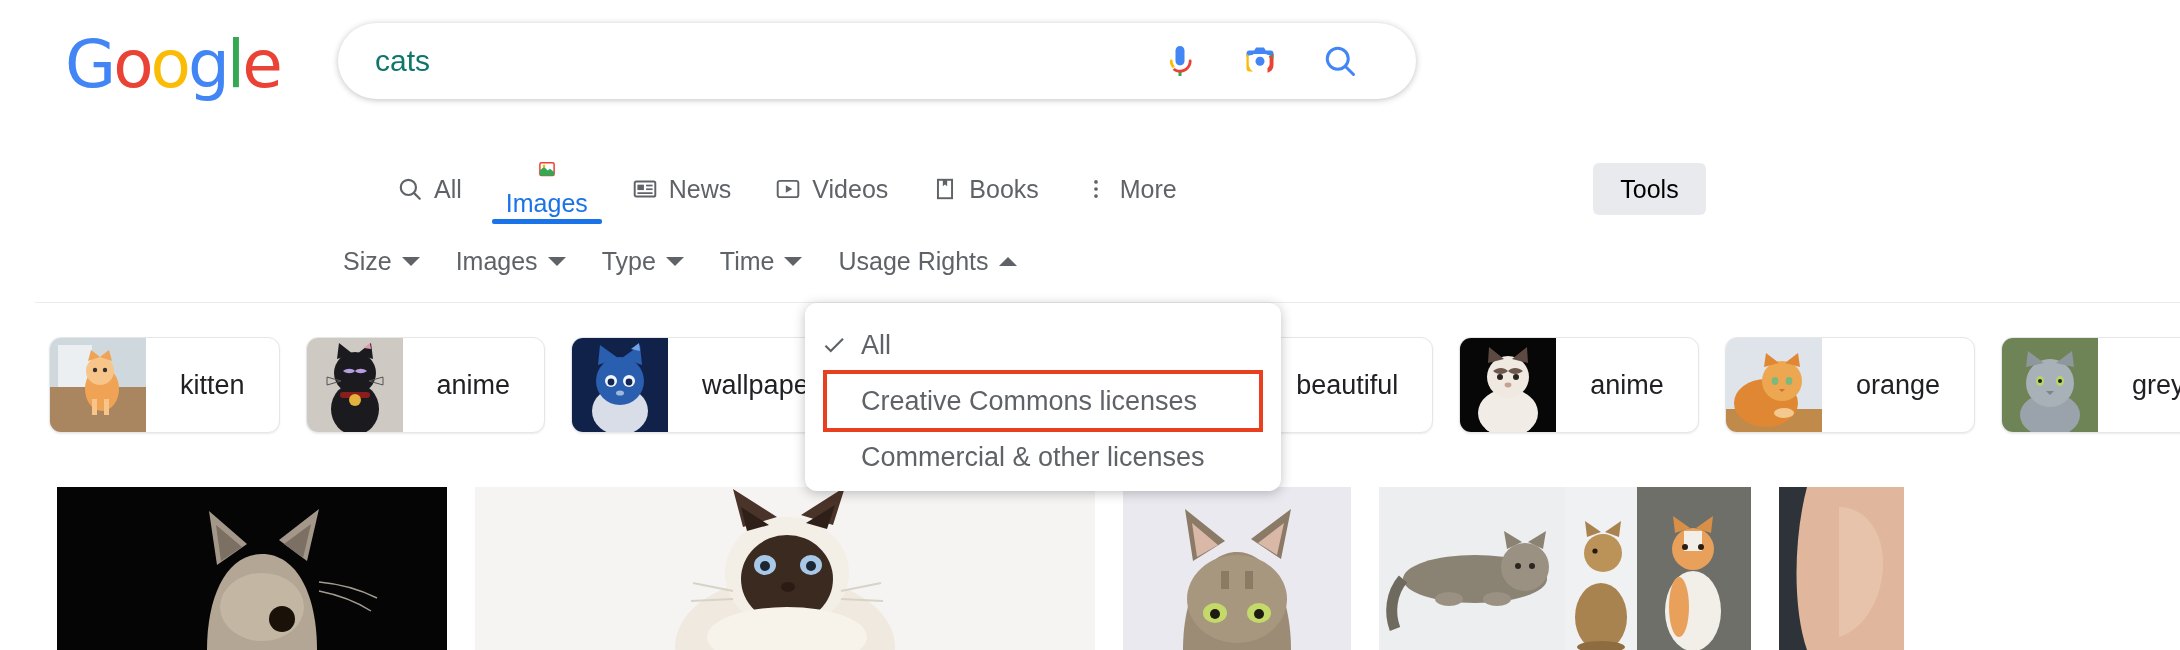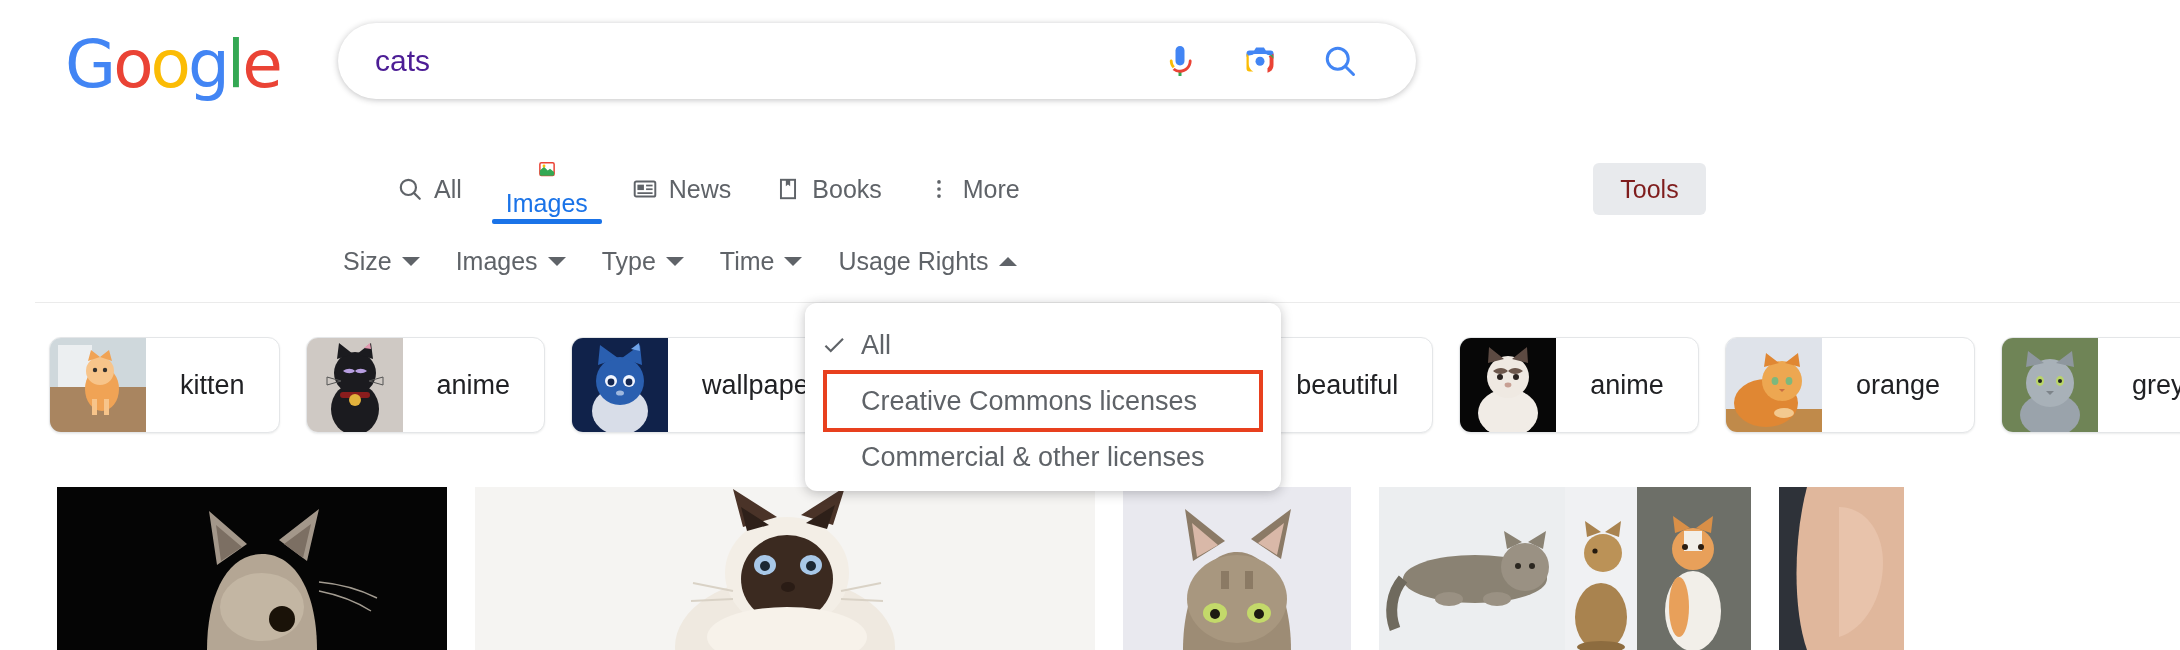--- a/index.html
+++ b/index.html
@@ -27,21 +27,21 @@
   .searchbar {
     position: absolute; left: 303px; top: 23px;
     width: 1078px; height: 76px;
     background: #fff;
     border-radius: 38px;
     box-shadow: 0 1px 6px rgba(32,33,36,.28);
     display: flex; align-items: center;
   }
   .search-input-text {
     margin-left: 37px;
-    font-size: 30px; color: #4c1d95;
+    font-size: 30px; color: #0f766e;
     font-family: "Liberation Sans", sans-serif;
     flex: 1;
     white-space: nowrap; overflow: hidden;
   }
   .search-icons { display:flex; align-items:center; gap: 44px; margin-right: 58px; }
   .sicon { width: 36px; height: 36px; display:block; cursor: pointer; }
 
   
   .tabs {
     position: absolute; left: 340px; top: 160px;
@@ -60,21 +60,21 @@
     height: 5px; background: #1a73e8; border-radius: 2px;
   }
   .tab svg { display:block; }
 
   .tools-btn {
     position: absolute; left: 1558px; top: 163px;
     width: 113px; height: 52px;
     background: #e8eaed;
     border-radius: 6px;
     display:flex; align-items:center; justify-content:center;
-    font-size: 25px; color: #7f1d1d;
+    font-size: 25px; color: #000000;
     cursor: pointer;
   }
 
   
   .filters {
     position: absolute; left: 290px; top: 238px;
     display:flex; align-items:center; gap: 0; justify-content: space-between;
   }
   .filter {
     display:flex; align-items:center; gap: 10px;
@@ -223,20 +223,27 @@
         <svg width="26" height="26" viewBox="0 0 24 24">
           <rect x="2.5" y="5" width="19" height="14" rx="1.5" fill="none" stroke="#5f6368" stroke-width="1.8"></rect>
           <rect x="5" y="8" width="6" height="5" fill="#5f6368"></rect>
           <rect x="13" y="8" width="6" height="1.6" fill="#5f6368"></rect>
           <rect x="13" y="11.4" width="6" height="1.6" fill="#5f6368"></rect>
           <rect x="5" y="15" width="14" height="1.6" fill="#5f6368"></rect>
         </svg>
         <span>News</span>
       </div>
 
+      <div class="tab">
+        <svg width="26" height="26" viewBox="0 0 24 24">
+          <rect x="2.5" y="4.5" width="19" height="15" rx="2" fill="none" stroke="#5f6368" stroke-width="1.8"></rect>
+          <path d="M10 8.5 16 12l-6 3.5z" fill="#5f6368"></path>
+        </svg>
+        <span>Videos</span>
+      </div>
 
       <div class="tab">
         <svg width="26" height="26" viewBox="0 0 24 24">
           <rect x="5.5" y="3.5" width="13" height="17" fill="none" stroke="#5f6368" stroke-width="1.8"></rect>
           <path d="M10 3.5h4v6l-2-1.6L10 9.5z" fill="#5f6368"></path>
         </svg>
         <span>Books</span>
       </div>
 
       <div class="tab">

